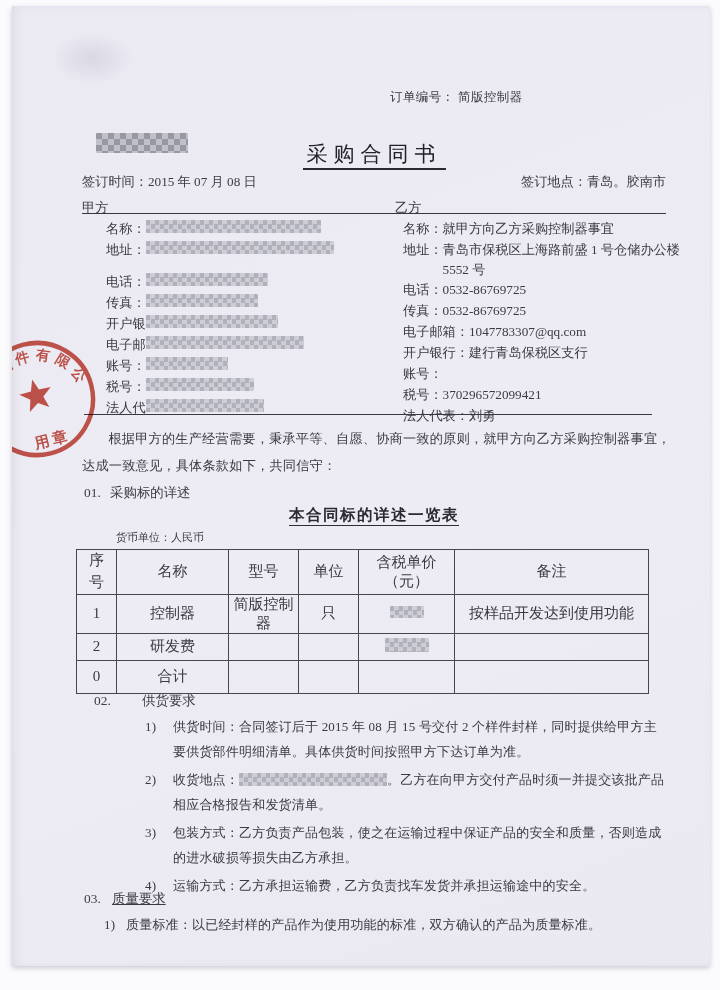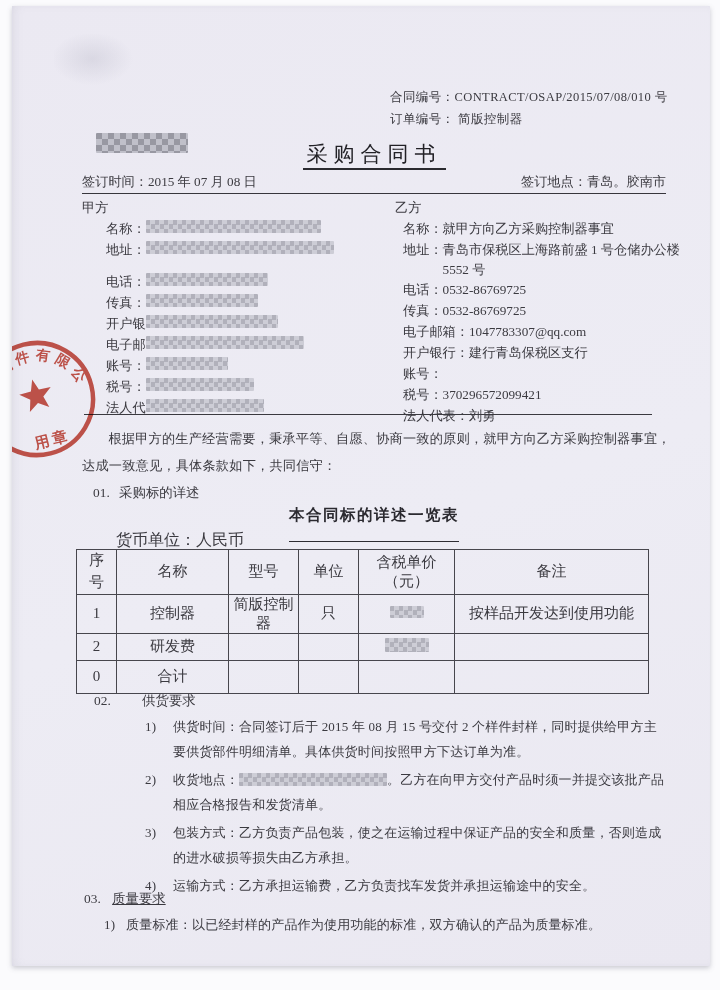--- a/index.html
+++ b/index.html
@@ -27,38 +27,38 @@
     background:repeating-conic-gradient(#b6b6c0 0% 25%, #84848f 0% 50%);
     background-size:12px 12px;opacity:.8;filter:blur(.4px);
   }
   .title-wrap{text-align:center;}
   .title-wrap span{
     font-size:21px;font-weight:normal;letter-spacing:6px;color:#222126;
     border-bottom:2px solid #2a2a2f;padding:0 4px 2px 4px;
   }
   .sign-row{
     display:flex;justify-content:space-between;
-    font-size:13.2px;border-bottom:1.6px solid #37363c;padding-bottom:2px;
+    font-size:13.2px;border-bottom:1.6px solid #37363c;padding-bottom:22px;
   }
   .party-col{position:absolute;top:0;font-size:13.2px;}
   .party-heading{line-height:20px;}
   .prow{line-height:21px;display:flex;align-items:baseline;}
   .prow .lbl{flex:none;white-space:nowrap;}
   .prow .val{flex:1;line-height:19.5px;}
   .spacer10{height:11px;}
   .rule{border-top:1.6px solid #3a393f;}
   .intro{font-size:13.2px;line-height:26.5px;text-indent:2em;letter-spacing:.2px;}
   .sec-heading{font-size:13.4px;}
   .sec-heading .num{display:inline-block;}
   .table-title-wrap{text-align:center;}
   .table-title-wrap span{
     font-size:15.5px;font-weight:bold;letter-spacing:1.5px;color:#2b2a30;
-    border-bottom:1.6px solid #2e2d33;padding-bottom:18px;
-  }
-  .currency{font-size:16px;}
+    border-bottom:1.6px solid #2e2d33;padding-bottom:2px;
+  }
+  .currency{font-size:11px;}
   table.contract{
     border-collapse:collapse;table-layout:fixed;font-size:15px;color:#3b3a40;
   }
   table.contract th,table.contract td{
     border:1.4px solid #47464d;text-align:center;padding:0 3px;
     font-weight:normal;overflow:hidden;
   }
   table.contract th{height:38px;}
   table.contract td{height:26px;}
   td.note-cell{text-align:left;padding-left:8px;}
@@ -77,21 +77,20 @@
     opacity:.85;mix-blend-mode:multiply;}
 </style>
 </head>
 <body>
 
 <div class="paper">
 
   <div class="crease"></div>
 
   <div class="abs hdr-ids" style="left:378px;top:80px;width:300px;">
-    <div><span>合同编号：</span><span>CONTRACT/OSAP/2015/07/08/010 号</span></div>
     <div><span>订单编号：</span>&nbsp;<span>简版控制器</span></div>
   </div>
 
   <div class="abs logo-mosaic" style="left:84px;top:127px;"></div>
 
   <div class="abs title-wrap" style="left:70px;top:134px;width:584px;">
     <span>采购合同书</span>
   </div>
 
   <div class="abs sign-row" style="left:70px;top:167px;width:584px;">
@@ -177,21 +176,21 @@
           <span class="lbl">法人代表：</span>
           <span class="val">刘勇</span>
         </div>
     </div>
   </div>
 
   <div class="abs rule" style="left:72px;top:408px;width:568px;"></div>
 
   <div class="abs intro" style="left:70px;top:420px;width:602px;">根据甲方的生产经营需要，秉承平等、自愿、协商一致的原则，就甲方向乙方采购控制器事宜，达成一致意见，具体条款如下，共同信守：</div>
 
-  <div class="abs sec-heading" style="left:72px;top:478px;margin-left:9px;">
+  <div class="abs sec-heading" style="left:72px;top:478px;">
     <span class="num">01.</span>
     <span style="margin-left:6px;">采购标的详述</span>
   </div>
 
   <div class="abs table-title-wrap" style="left:70px;top:499px;width:584px;">
     <span>本合同标的详述一览表</span>
   </div>
 
   <div class="abs currency" style="left:104px;top:524px;">货币单位：人民币</div>
 

